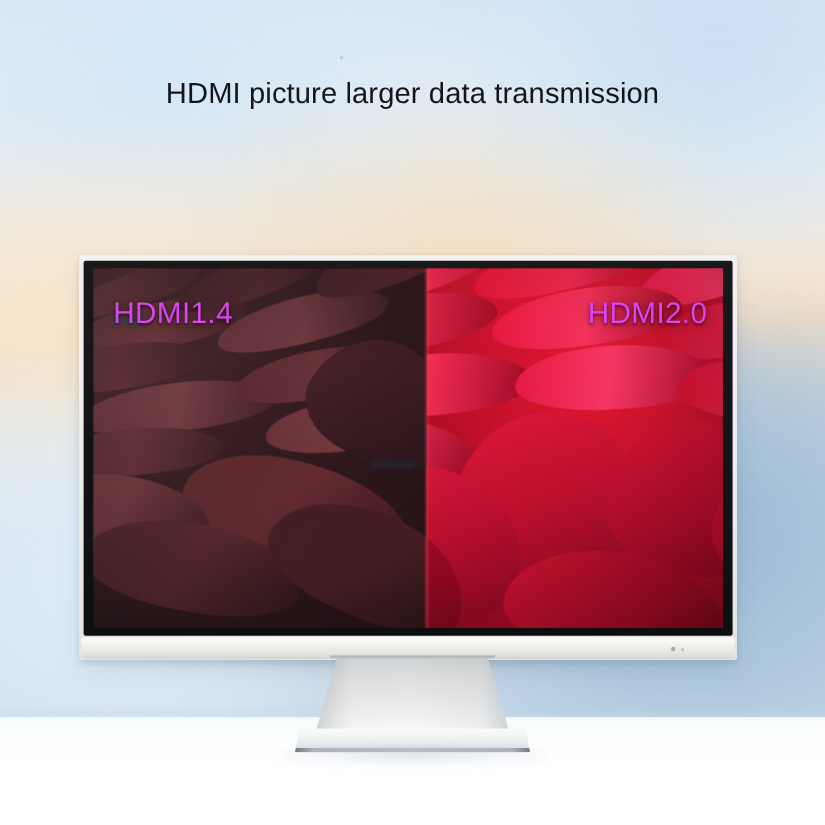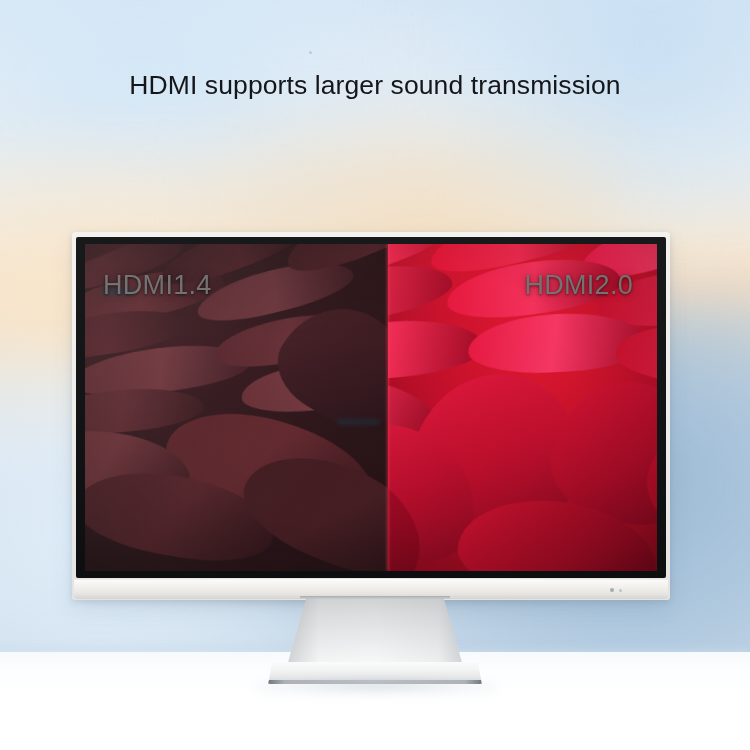--- a/index.html
+++ b/index.html
@@ -327,31 +327,31 @@
     position: absolute;
     left: 0; top: 0; width: 572px; height: 327px;
     background: radial-gradient(ellipse at 50% 45%,
        rgba(0,0,0,0) 52%, rgba(0,0,0,0.12) 85%, rgba(0,0,0,0.26) 100%);
     pointer-events: none;
   }
 
   
   .scr-label {
     position: absolute;
-    color: #737373;
+    color: #d946ef;
     font-family: "Liberation Sans", sans-serif;
     font-weight: 400;
     font-size: 27px;
     letter-spacing: 0.3px;
     text-shadow: 0 1px 3px rgba(0,0,0,0.55), 0 0 10px rgba(0,0,0,0.35);
     white-space: nowrap;
     z-index: 8;
   }
   .scr-label.left  { left: 18px;  top: 26px; }
-  .scr-label.right { right: 24px; top: 26px; }
+  .scr-label.right { right: 14px; top: 26px; }
 
   
   .stand-neck {
     position: absolute;
     left: 287px;
     top: 598px;
     width: 176px;
     height: 68px;
     background: linear-gradient(to bottom,
         #cfd1d2 0%, #dbdcdd 22%, #e8e9ea 55%, #f2f3f3 82%, #f8f9f9 100%);
@@ -419,21 +419,21 @@
   <div class="bg-blue-topleft"></div>
   <div class="bg-blue-topright"></div>
   <div class="bg-warm-left"></div>
   <div class="bg-warm-center"></div>
   <div class="bg-blue-left-low"></div>
   <div class="bg-blue-right"></div>
   <div class="bg-desk-edge"></div>
   <div class="bg-desk"></div>
   <div class="bg-speck"></div>
 
-  <div class="headline line1">HDMI supports larger sound transmission</div>
+  <div class="headline line1">HDMI picture larger data transmission</div>
 
   <div class="monitor-shadow"></div>
 
   <div id="monitor">
     <div class="mon-frame"></div>
     <div class="mon-bezel"></div>
 
     <div class="mon-screen">
 
       <div class="half left">

